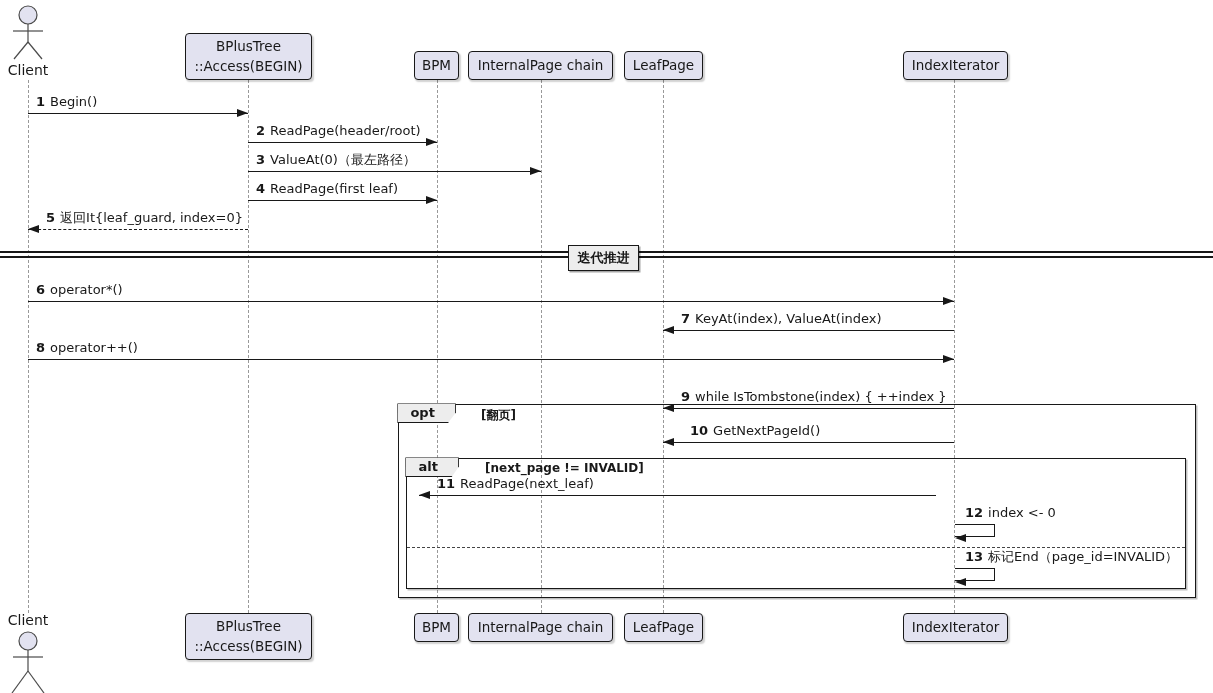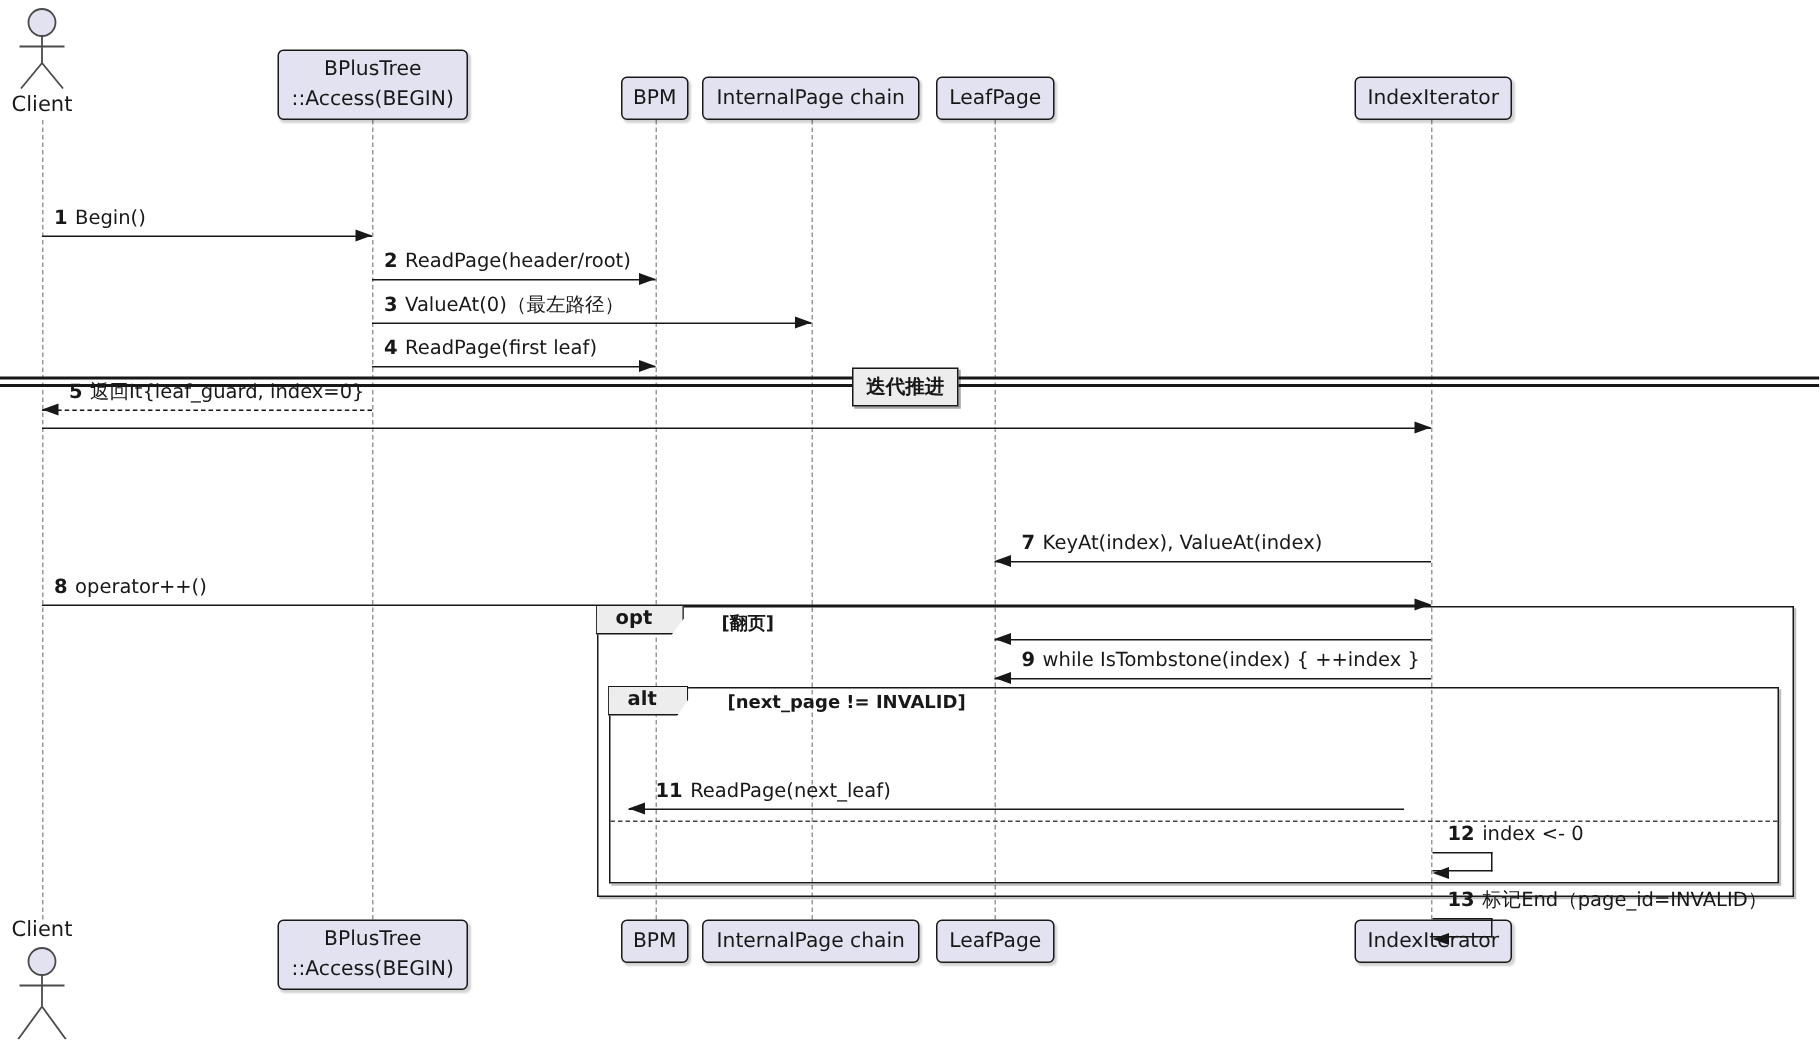--- a/index.html
+++ b/index.html
@@ -34,21 +34,21 @@
   
   .frame{position:absolute;border:1.6px solid var(--line);z-index:1;box-shadow:1.5px 1.5px 0 rgba(0,0,0,0.25);}
   .frame-label{position:absolute;top:-1.6px;left:-1.6px;height:20px;background:var(--label-fill);
                border:1.6px solid var(--line);font-weight:bold;font-size:13px;line-height:17px;
                padding:0 20px 0 12px;clip-path:polygon(0 0,100% 0,100% 45%,86% 100%,0 100%);z-index:2;}
   .frame-guard{position:absolute;top:2px;font-weight:bold;font-size:12px;z-index:2;white-space:nowrap;}
   .alt-else{position:absolute;left:0;right:0;height:0;border-top:1.2px dashed #444;}
 
   
   .msg{position:absolute;z-index:3;}
-  .msg-label{font-size:13px;line-height:16px;white-space:nowrap;height:16px;margin-top:44px;}
+  .msg-label{font-size:13px;line-height:16px;white-space:nowrap;height:16px;}
   .msg-label .num{font-weight:bold;margin-right:5px;}
   .dir-r .msg-label{margin-left:8px;}
   .dir-l .msg-label{margin-left:18px;}
   .msg-line{position:relative;height:0;border-top:1.3px solid var(--line);margin-top:3px;}
   .msg-line.dashed{border-top-style:dashed;}
   .arr{position:absolute;width:0;height:0;}
   .arr-r{right:0;top:-5px;border-top:4.5px solid transparent;border-bottom:4.5px solid transparent;border-left:11px solid var(--line);}
   .arr-l{left:0;top:-5px;border-top:4.5px solid transparent;border-bottom:4.5px solid transparent;border-right:11px solid var(--line);}
 
   
@@ -139,20 +139,21 @@
   </div>
 
   <div class="msg dir-l" style="left:28px;top:210px;width:220px;">
     <div class="msg-label"><span class="num">5</span><span>返回It{leaf_guard, index=0}</span></div>
     <div class="msg-line dashed">
         <i class="arr arr-l"></i>
       </div>
   </div>
 
   <div class="msg dir-r" style="left:28px;top:282px;width:926px;">
+    <div class="msg-label"><span class="num">6</span><span>operator*()</span></div>
     <div class="msg-line">
         <i class="arr arr-r"></i>
       </div>
   </div>
 
   <div class="msg dir-l" style="left:663px;top:311px;width:291px;">
     <div class="msg-label"><span class="num">7</span><span>KeyAt(index), ValueAt(index)</span></div>
     <div class="msg-line">
         <i class="arr arr-l"></i>
       </div>
@@ -166,20 +167,21 @@
   </div>
 
   <div class="msg dir-l" style="left:663px;top:389px;width:291px;">
     <div class="msg-label"><span class="num">9</span><span>while IsTombstone(index) { ++index }</span></div>
     <div class="msg-line">
         <i class="arr arr-l"></i>
       </div>
   </div>
 
   <div class="msg dir-l" style="left:663px;top:423px;width:291px;">
+    <div class="msg-label" style="margin-left:27px;"><span class="num">10</span><span>GetNextPageId()</span></div>
     <div class="msg-line">
         <i class="arr arr-l"></i>
       </div>
   </div>
 
   <div class="msg dir-l" style="left:419px;top:476px;width:517px;">
     <div class="msg-label"><span class="num">11</span><span>ReadPage(next_leaf)</span></div>
     <div class="msg-line">
         <i class="arr arr-l"></i>
       </div>

